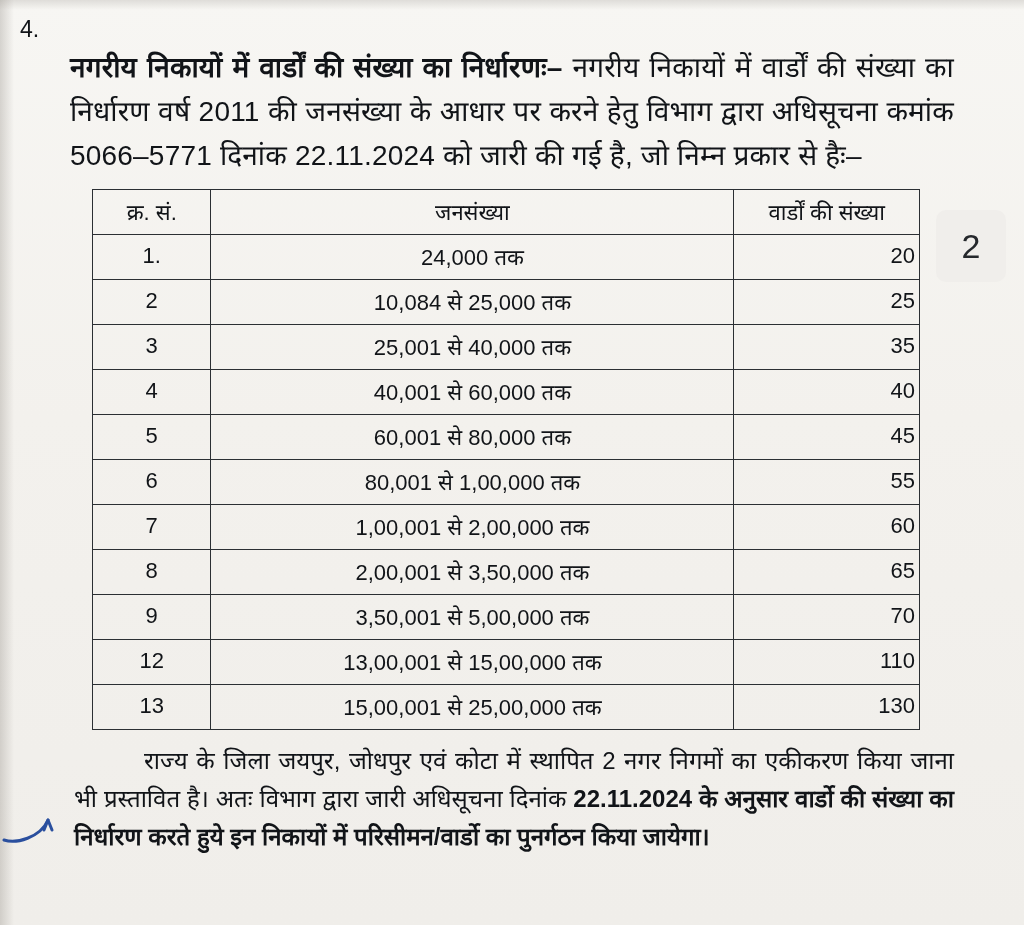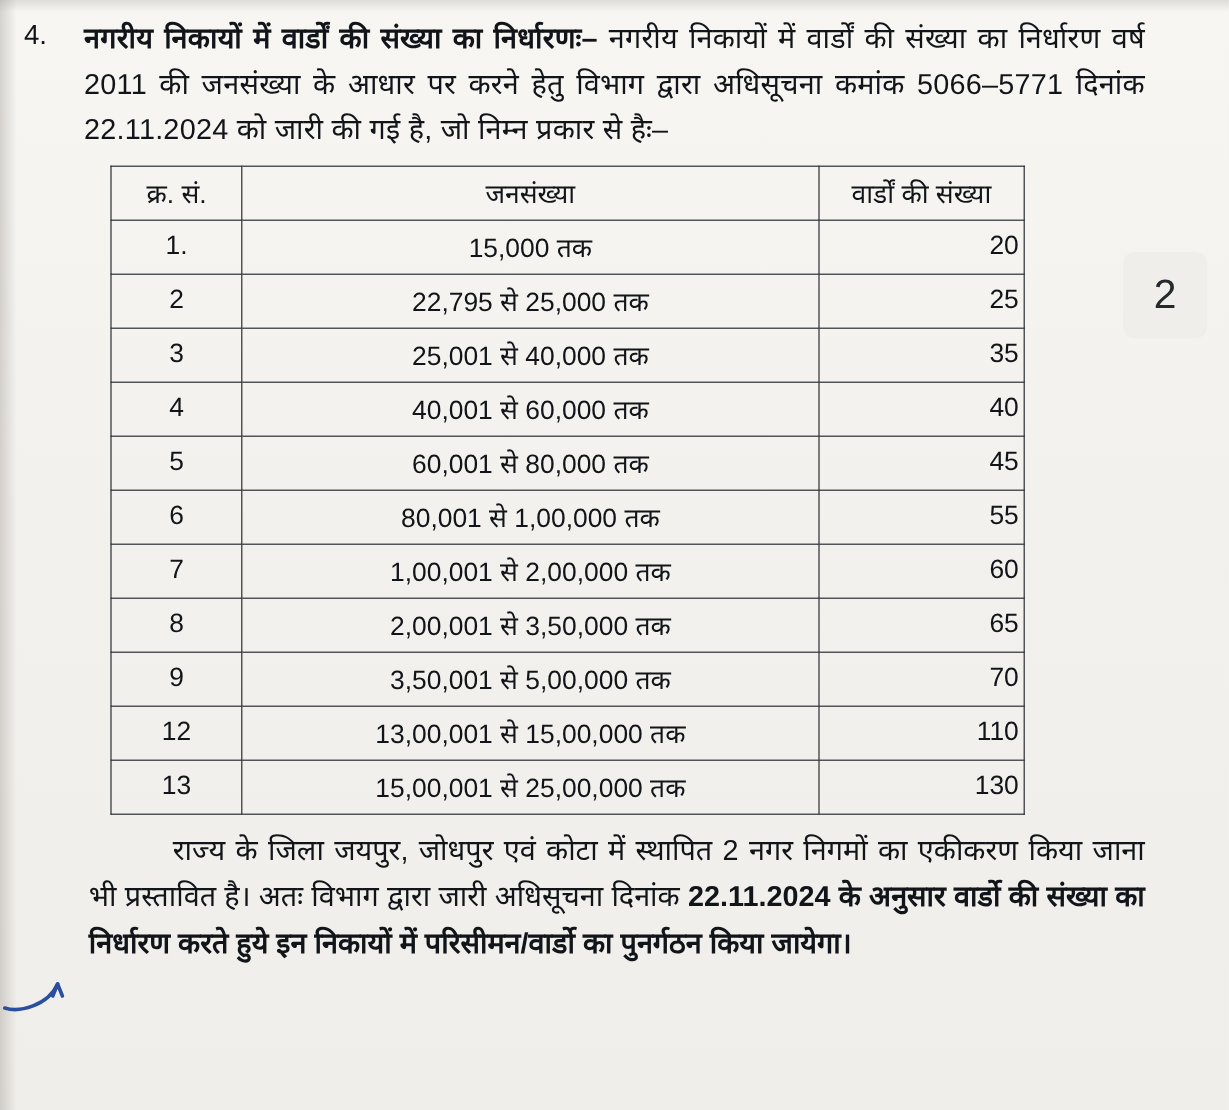--- a/index.html
+++ b/index.html
@@ -49,33 +49,34 @@
     width: 50px;
     flex: 0 0 50px;
     font-size: 23px;
     font-family: "Liberation Sans", sans-serif;
     text-align: left;
     padding-left: 6px;
     padding-top: 2px;
   }
   .para-text {
     flex: 1;
-    font-size: 24px;
+    font-size: 28px;
     line-height: 1.58;
     letter-spacing: 0.2px;
     text-align: justify;
     font-family: "Liberation Sans", sans-serif;
+    margin-top: 32px;
   }
   .para-text b {
     font-weight: bold;
   }
   table.data-table {
     border-collapse: collapse;
     margin: 10px 0 0 92px;
-    width: 762px;
+    width: 828px;
     background: transparent;
     padding-left: 48px;
   }
   table.data-table td, table.data-table th {
     border: 1.6px solid #2b2f33;
     font-family: "Liberation Sans", sans-serif;
     font-size: 22px;
     font-weight: normal;
     padding: 6px 4px 8px 4px;
     height: 30px;
@@ -142,26 +143,26 @@
       <thead>
         <tr>
           <th class="col-sn">क्र. सं.</th>
           <th class="col-pop">जनसंख्या</th>
           <th class="col-wards">वार्डों की संख्या</th>
         </tr>
       </thead>
       <tbody>
         <tr>
           <td class="col-sn">1.</td>
-          <td class="col-pop">15,000 तक</td>
+          <td class="col-pop">24,000 तक</td>
           <td class="col-wards">20</td>
         </tr>
         <tr>
           <td class="col-sn">2</td>
-          <td class="col-pop">22,795 से 25,000 तक</td>
+          <td class="col-pop">10,084 से 25,000 तक</td>
           <td class="col-wards">25</td>
         </tr>
         <tr>
           <td class="col-sn">3</td>
           <td class="col-pop">25,001 से 40,000 तक</td>
           <td class="col-wards">35</td>
         </tr>
         <tr>
           <td class="col-sn">4</td>
           <td class="col-pop">40,001 से 60,000 तक</td>

